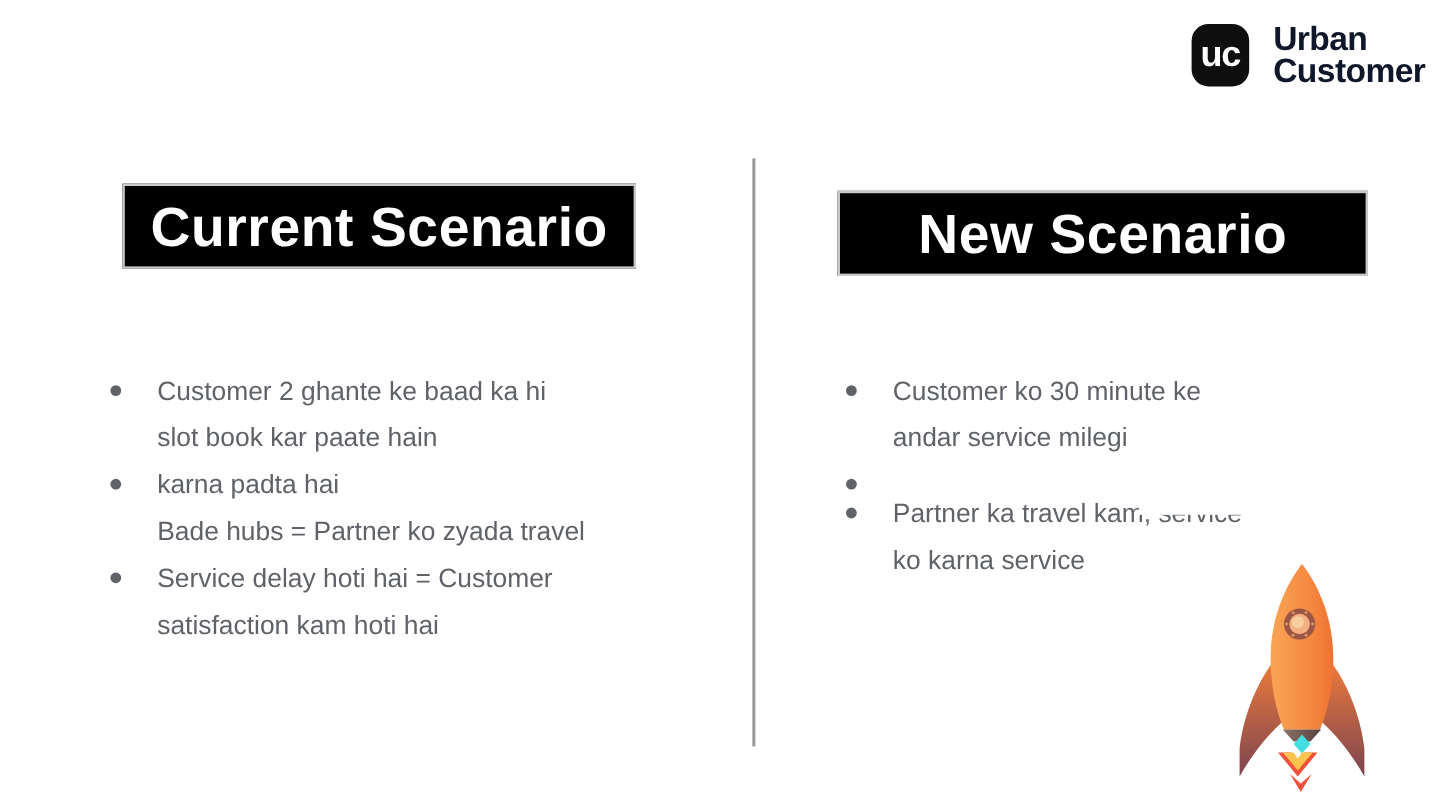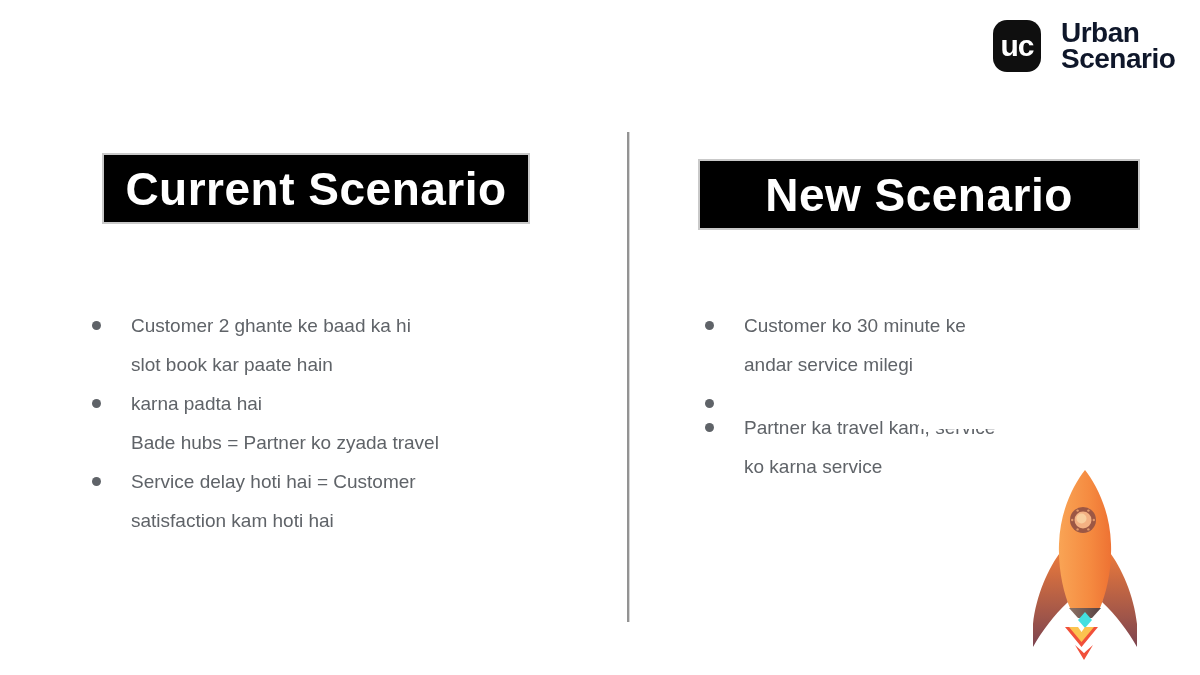--- a/index.html
+++ b/index.html
@@ -24,21 +24,21 @@
   .heading-box{
     position:absolute;box-sizing:border-box;background:#000000;border:2px solid #c9c9c9;
     display:flex;align-items:center;justify-content:center;
     color:#ffffff;font-weight:700;font-size:46px;letter-spacing:0.5px;white-space:nowrap;
   }
   .heading-current{left:102px;top:153px;width:428px;height:71px;}
   .heading-new{left:698px;top:159px;width:442px;height:71px;}
   
   .bullets{
     position:absolute;margin:0;padding:0;list-style:none;
-    font-size:19px;line-height:39px;color:#5f6368;
+    font-size:22px;line-height:39px;color:#5f6368;
   }
   .bullets-left{left:84px;top:306px;width:545px;}
   .bullets-right{left:697px;top:306px;width:500px;}
   .bullets li{display:flex;align-items:flex-start;}
   .bullet-dot{
     flex:0 0 auto;width:9px;height:9px;border-radius:50%;background:#5f6368;
     margin:15px 0 0 8px;
   }
   .bullet-text{margin-left:30px;}
   .bullet-line{white-space:nowrap;}
@@ -52,21 +52,21 @@
 </style>
 </head>
 <body>
 
 <div class="slide">
 
   <div class="logo">
     <div class="logo-badge">uc</div>
     <div class="logo-name">
       <div>Urban</div>
-      <div>Scenario</div>
+      <div>Customer</div>
     </div>
   </div>
 
   <div class="divider"></div>
 
   <div class="heading-box heading-current">Current Scenario</div>
   <div class="heading-box heading-new">New Scenario</div>
 
   <ul class="bullets bullets-left" id="left-bullets">
       <li>

